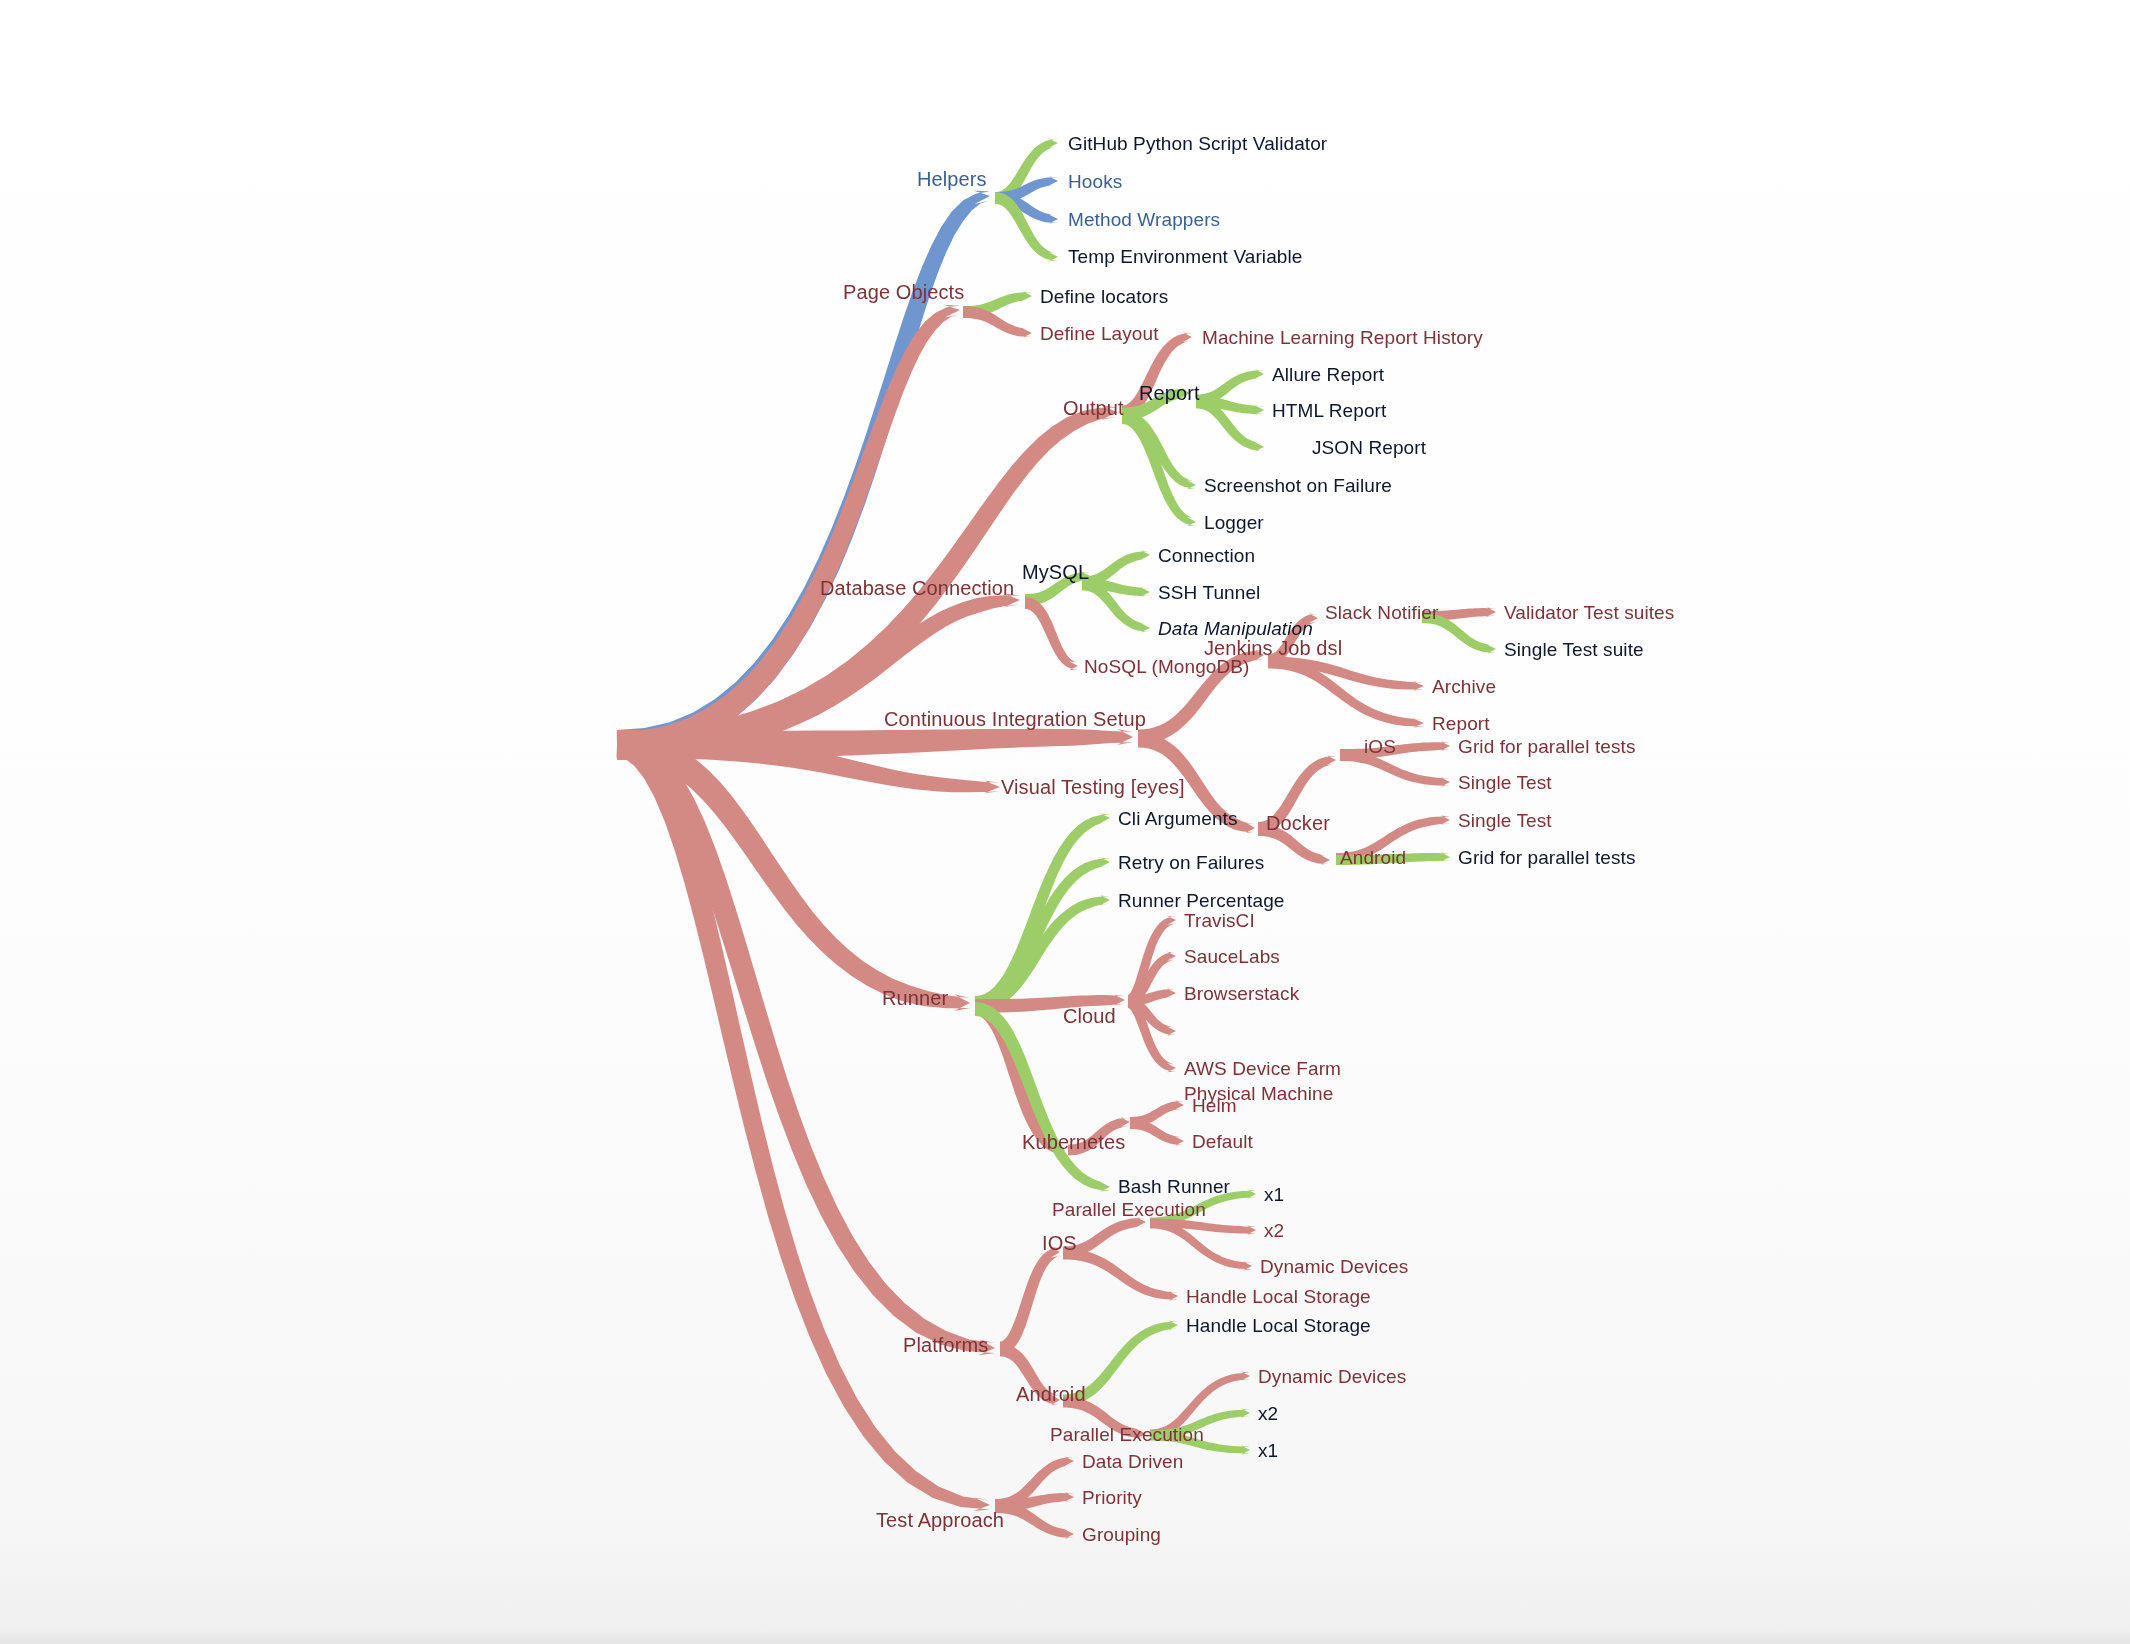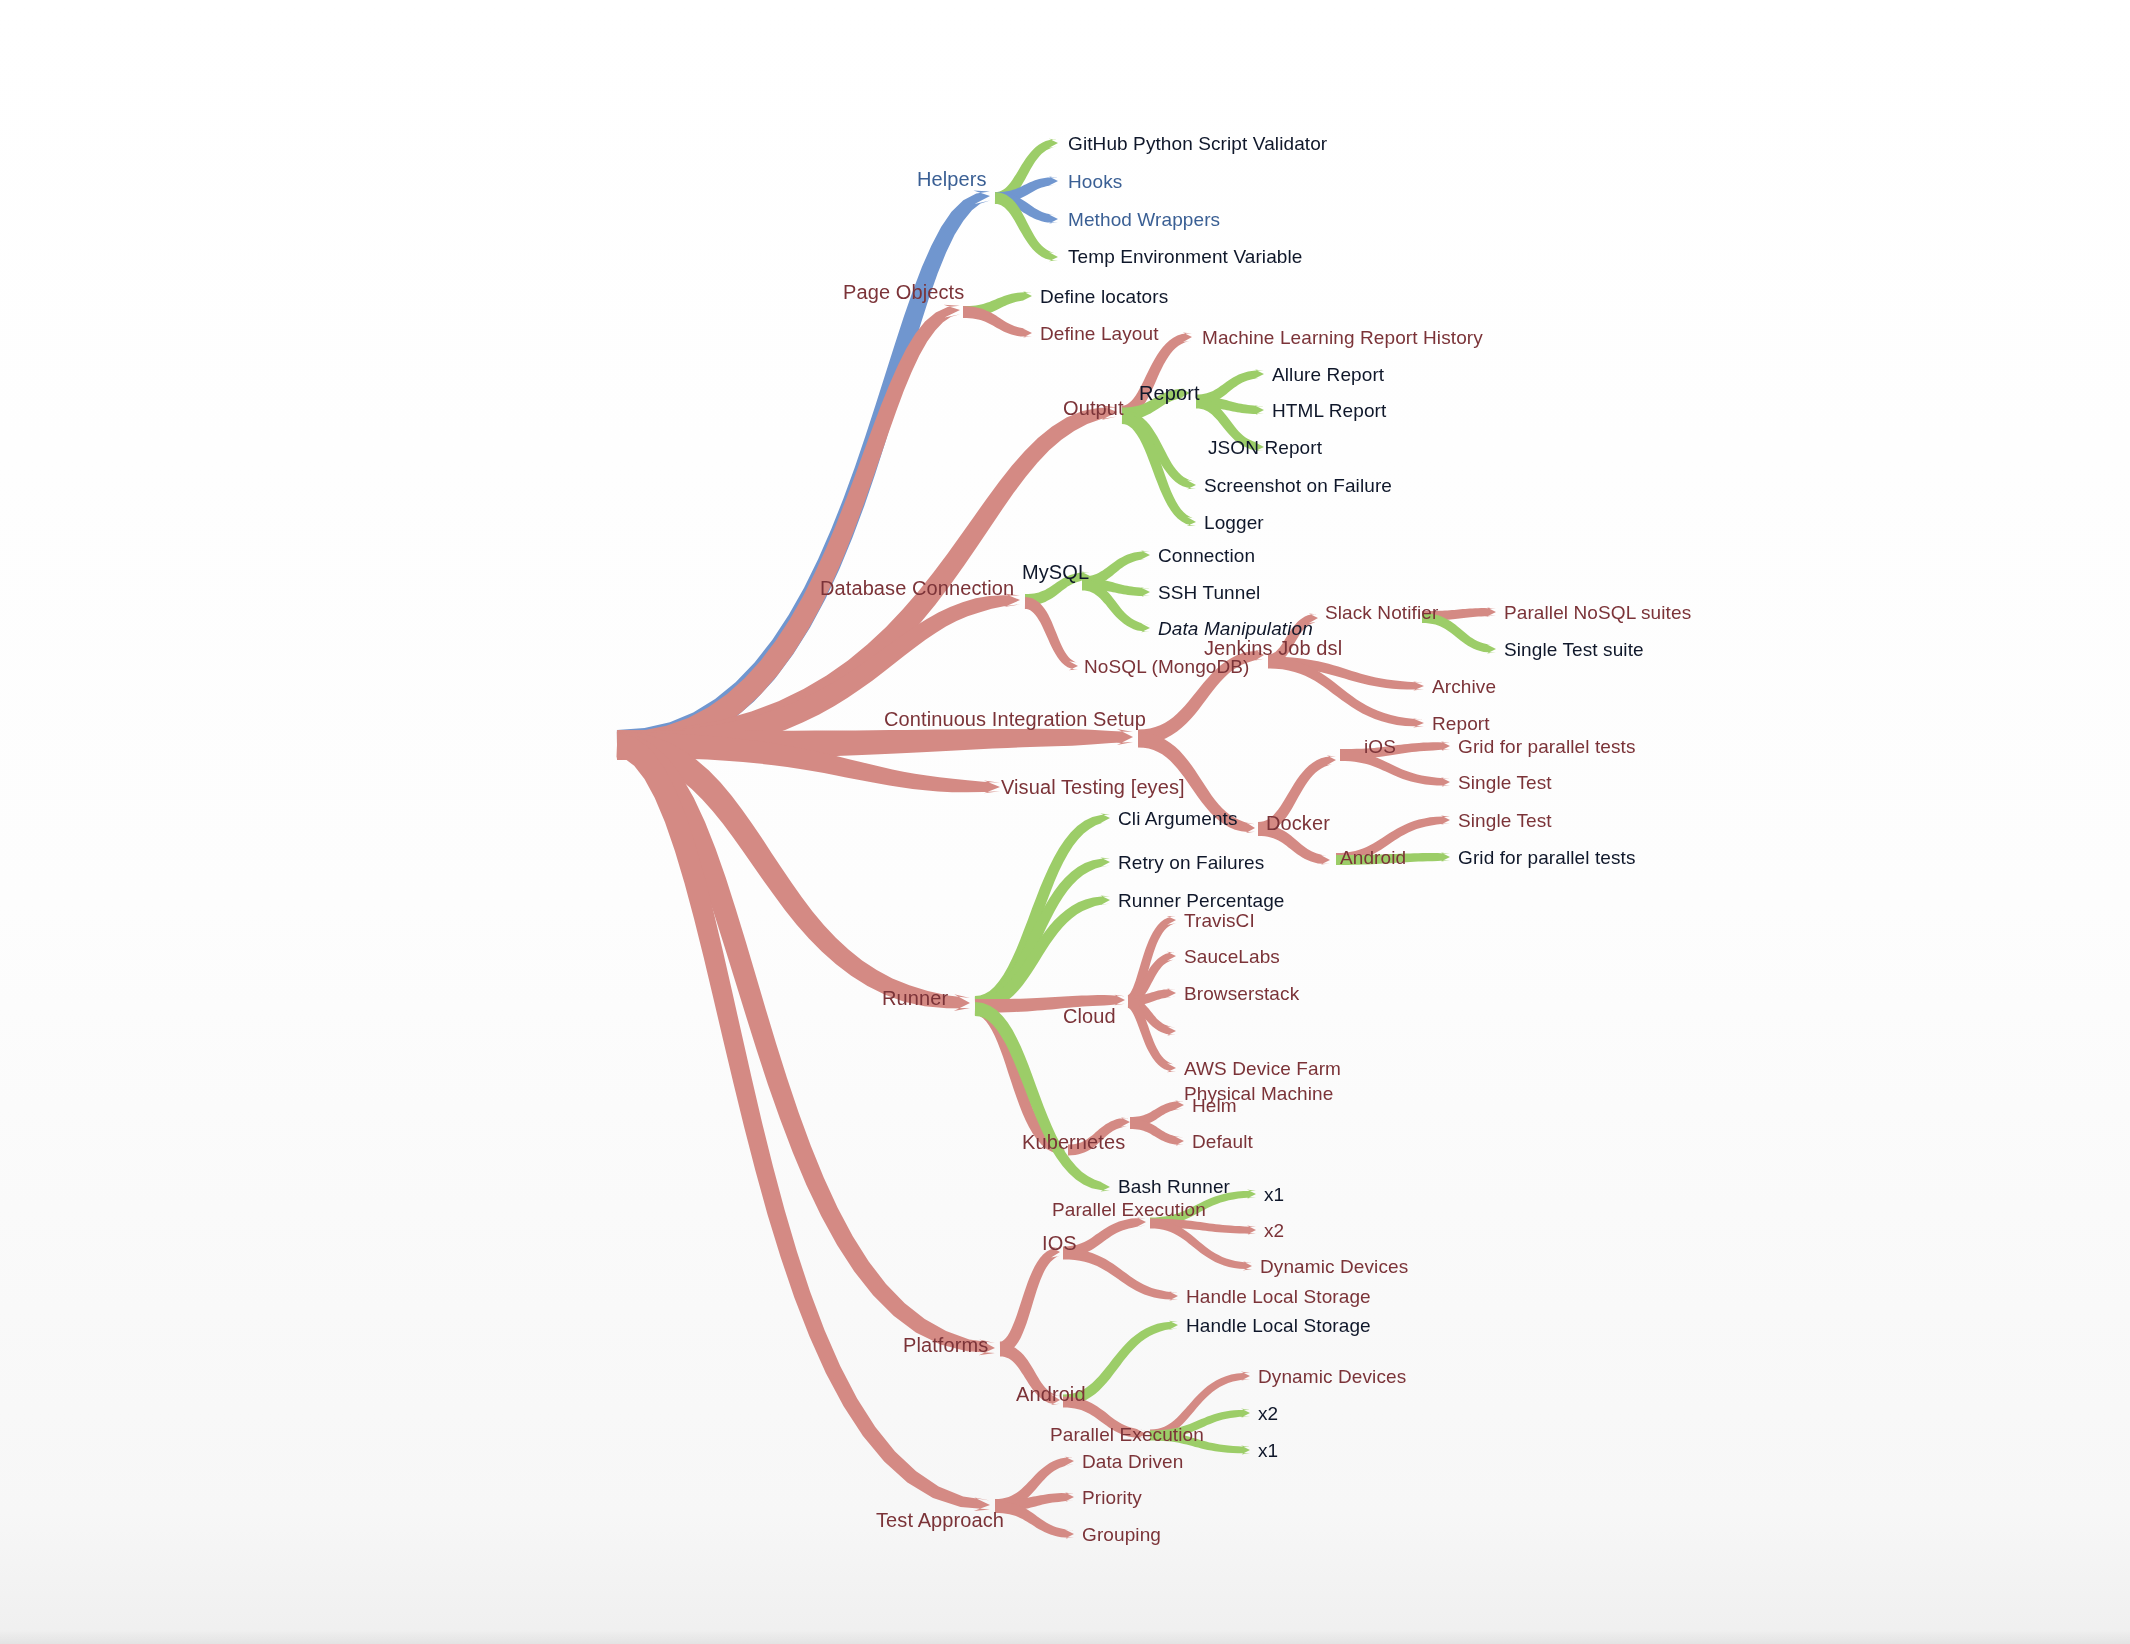--- a/index.html
+++ b/index.html
@@ -138,35 +138,35 @@
 
   <div class="node-label lvl1 red" style="left:843px;top:292px;"><span>Page Objects</span></div>
   <div class="node-label green" style="left:1040px;top:296px;"><span>Define locators</span></div>
   <div class="node-label red" style="left:1040px;top:333px;"><span>Define Layout</span></div>
 
   <div class="node-label lvl1 red" style="left:1063px;top:408px;"><span>Output</span></div>
   <div class="node-label lvl2 green" style="left:1139px;top:393px;"><span>Report</span></div>
   <div class="node-label red" style="left:1202px;top:337px;"><span>Machine Learning Report History</span></div>
   <div class="node-label green" style="left:1272px;top:374px;"><span>Allure Report</span></div>
   <div class="node-label green" style="left:1272px;top:410px;"><span>HTML Report</span></div>
-  <div class="node-label green" style="left:1208px;top:447px;"><span>JSON Report</span></div>
+  <div class="node-label green" style="left:1312px;top:447px;"><span>JSON Report</span></div>
   <div class="node-label green" style="left:1204px;top:485px;"><span>Screenshot on Failure</span></div>
   <div class="node-label green" style="left:1204px;top:522px;"><span>Logger</span></div>
 
   <div class="node-label lvl1 red" style="left:820px;top:588px;"><span>Database Connection</span></div>
   <div class="node-label lvl2 green" style="left:1022px;top:572px;"><span>MySQL</span></div>
   <div class="node-label green" style="left:1158px;top:555px;"><span>Connection</span></div>
   <div class="node-label green" style="left:1158px;top:592px;"><span>SSH Tunnel</span></div>
   <div class="node-label green" style="left:1158px;top:628px;font-style:italic;"><span>Data Manipulation</span></div>
   <div class="node-label red" style="left:1084px;top:666px;"><span>NoSQL (MongoDB)</span></div>
 
   <div class="node-label lvl1 red" style="left:884px;top:719px;"><span>Continuous Integration Setup</span></div>
   <div class="node-label lvl2 red" style="left:1204px;top:648px;"><span>Jenkins Job dsl</span></div>
   <div class="node-label red" style="left:1325px;top:612px;"><span>Slack Notifier</span></div>
-  <div class="node-label red" style="left:1504px;top:612px;"><span>Parallel NoSQL suites</span></div>
+  <div class="node-label red" style="left:1504px;top:612px;"><span>Validator Test suites</span></div>
   <div class="node-label green" style="left:1504px;top:649px;"><span>Single Test suite</span></div>
   <div class="node-label red" style="left:1432px;top:686px;"><span>Archive</span></div>
   <div class="node-label red" style="left:1432px;top:723px;"><span>Report</span></div>
   <div class="node-label lvl2 red" style="left:1266px;top:823px;"><span>Docker</span></div>
   <div class="node-label red" style="left:1364px;top:746px;"><span>iOS</span></div>
   <div class="node-label red" style="left:1458px;top:746px;"><span>Grid for parallel tests</span></div>
   <div class="node-label red" style="left:1458px;top:782px;"><span>Single Test</span></div>
   <div class="node-label red" style="left:1340px;top:857px;"><span>Android</span></div>
   <div class="node-label red" style="left:1458px;top:820px;"><span>Single Test</span></div>
   <div class="node-label green" style="left:1458px;top:857px;"><span>Grid for parallel tests</span></div>

